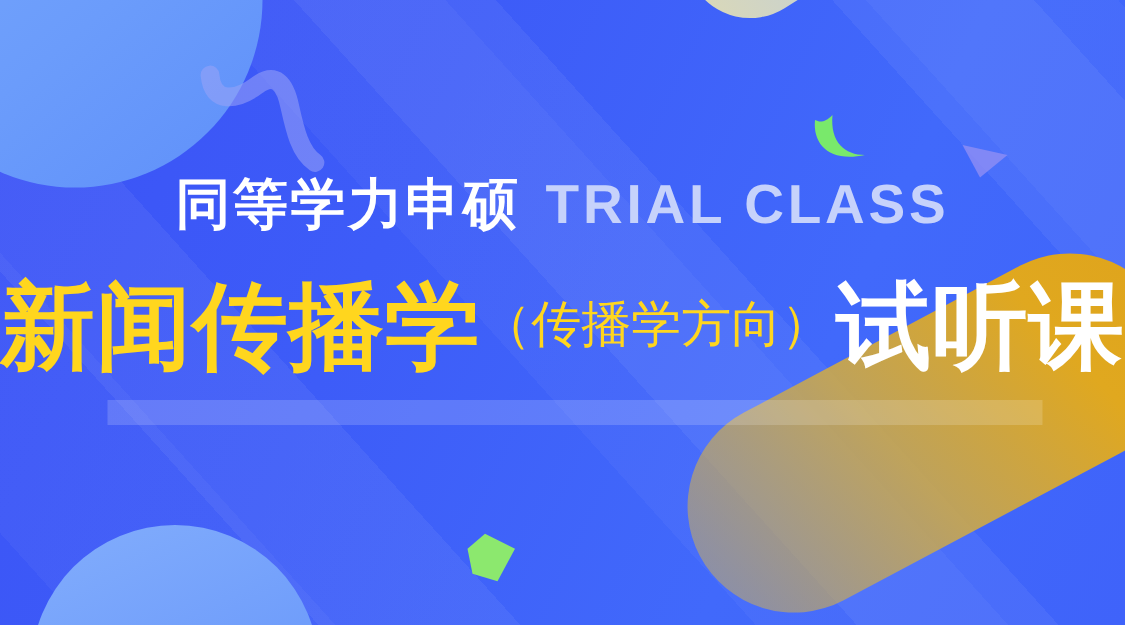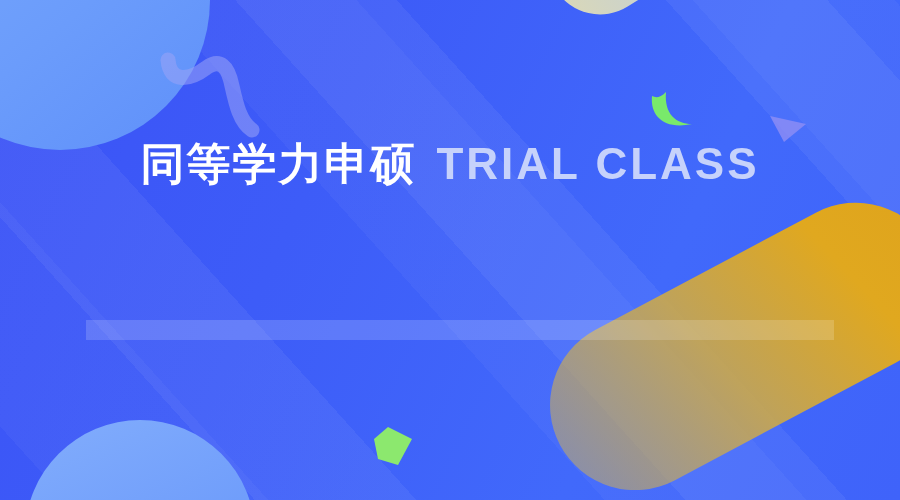--- a/index.html
+++ b/index.html
@@ -232,15 +232,18 @@
   </svg>
 
   <div class="title-band"></div>
 
   <div class="content">
 
     <div class="eyebrow">
       <span class="cn">同等学力申硕</span><span class="en">TRIAL CLASS</span>
     </div>
 
+    <div class="headline">
+      <span class="main">新闻传播学</span><span class="paren">（传播学方向）</span><span class="tail">试听课</span>
+    </div>
 
   </div>
 </div>
 
 </body></html>

